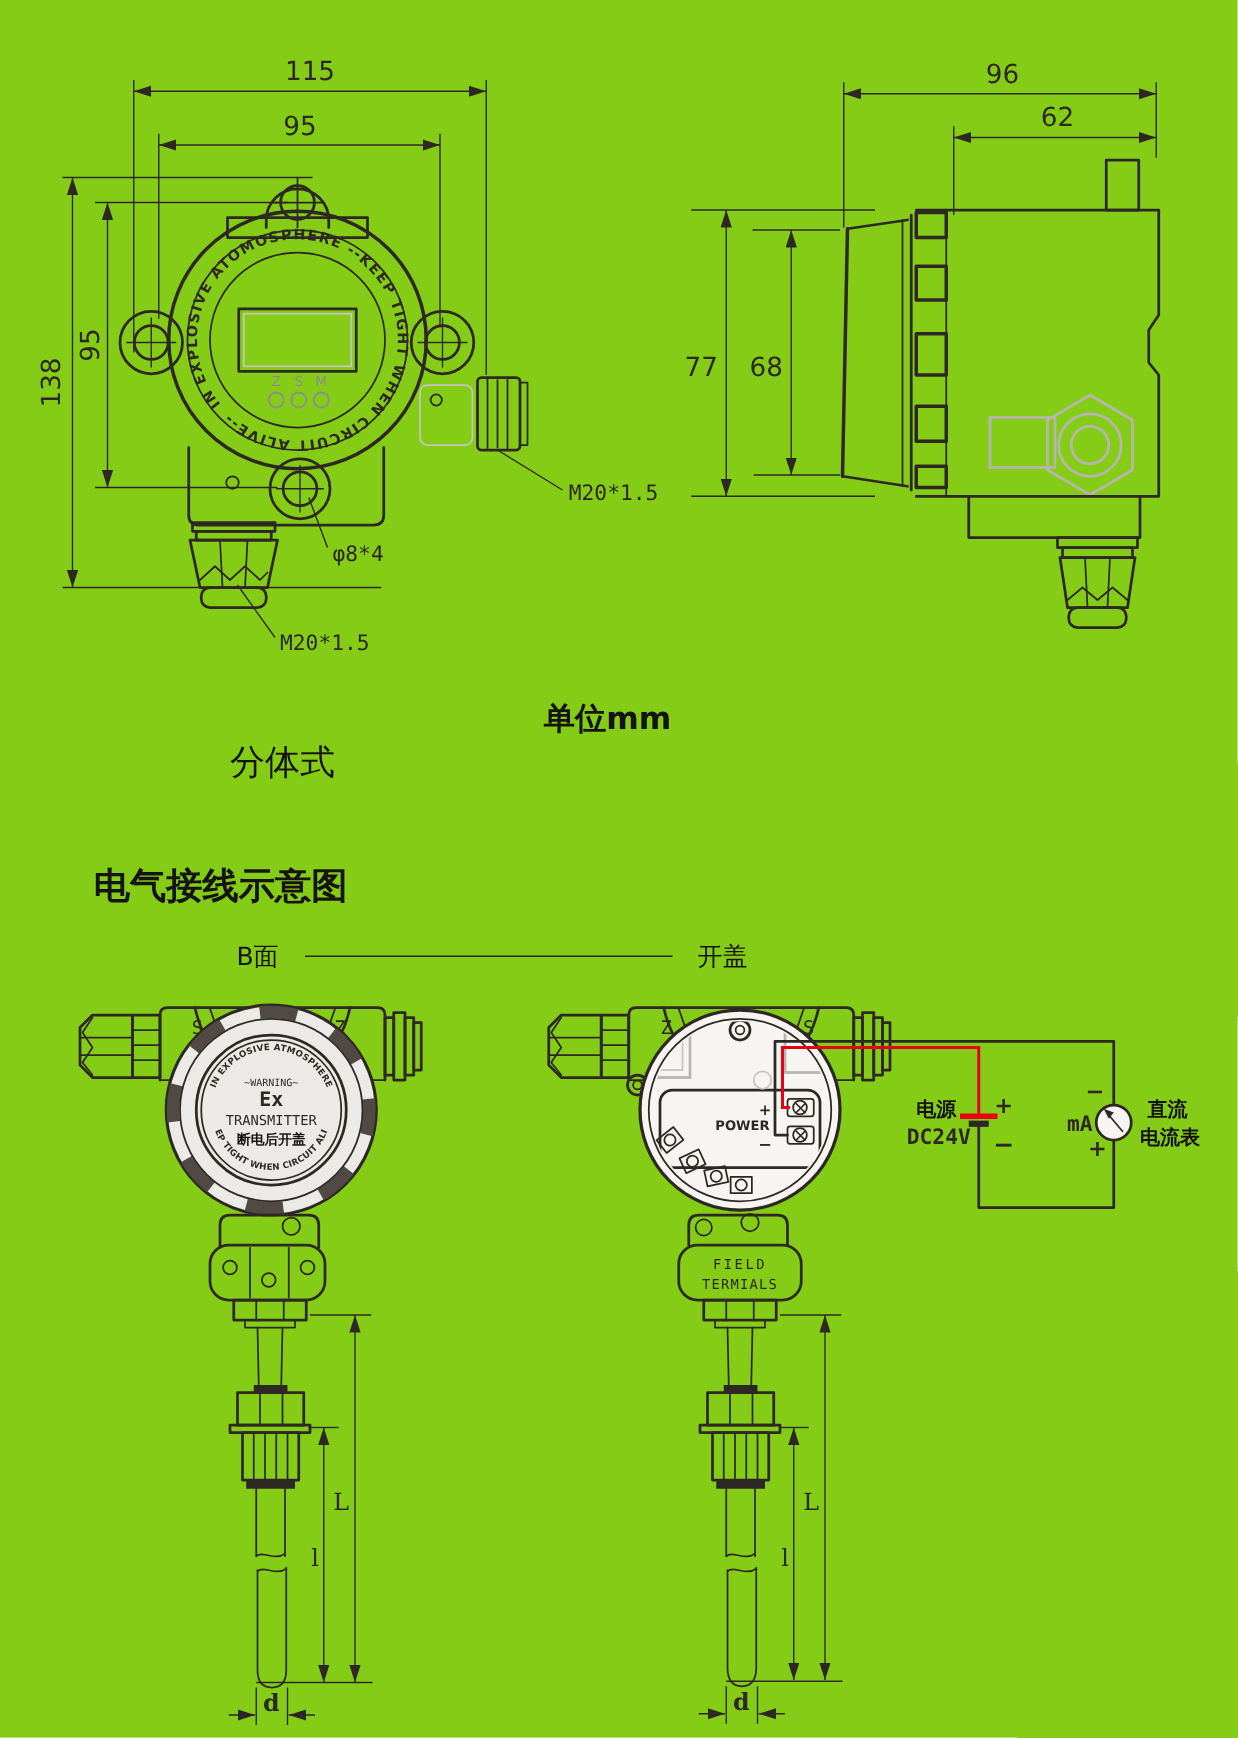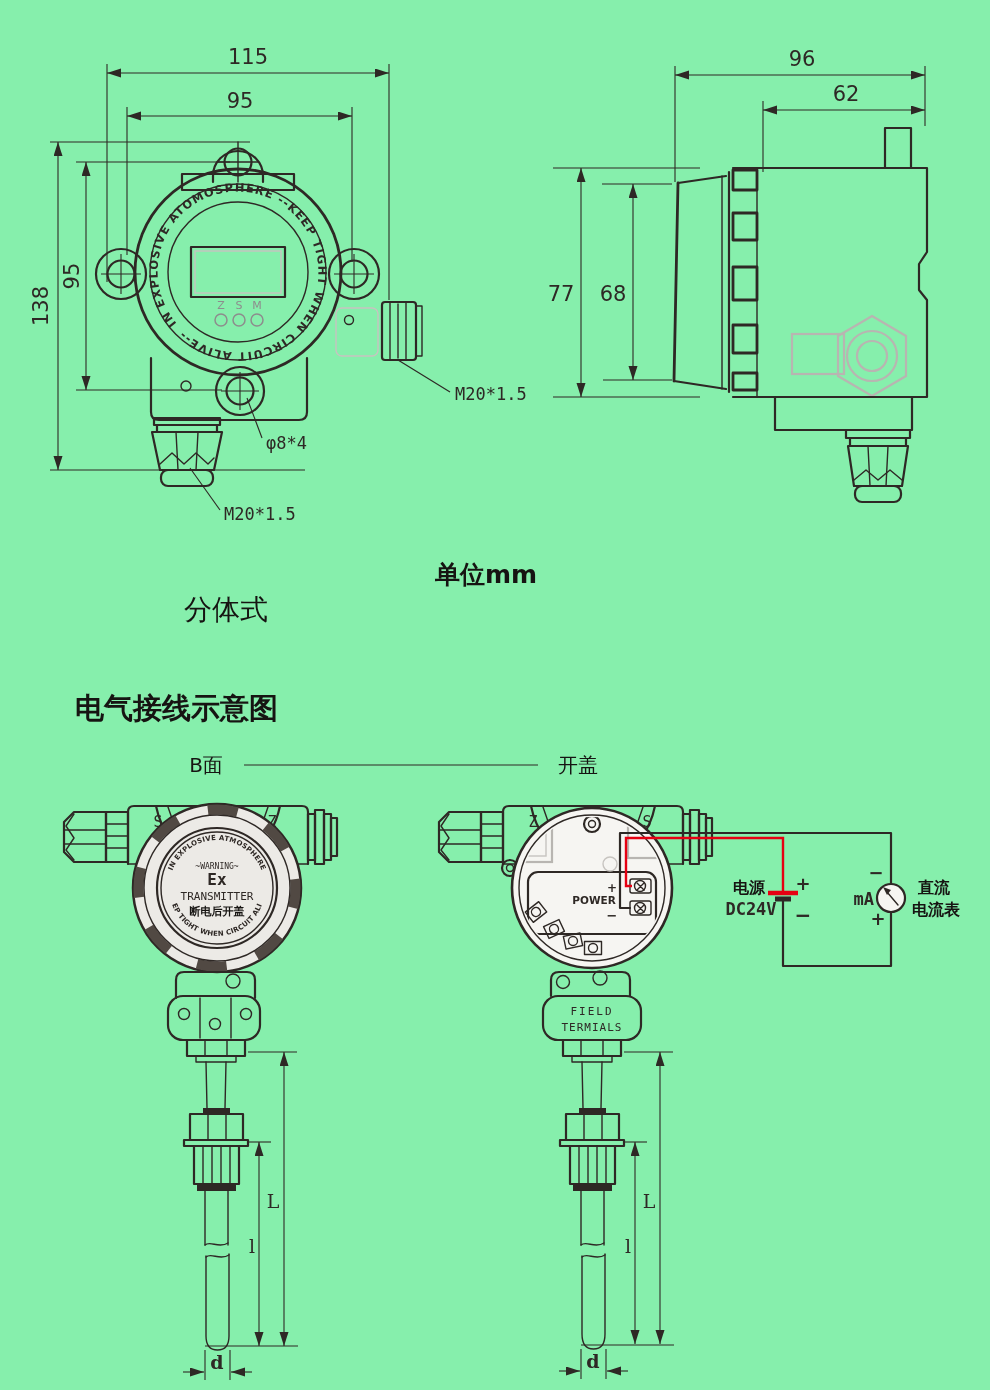--- a/index.html
+++ b/index.html
@@ -1,16 +1,16 @@
 <!DOCTYPE html>
 <html><head>
 <meta charset="utf-8">
 <style>
   html,body{margin:0;padding:0;background:#e9e8e4;}
-  .canvas{position:relative;width:990px;height:1390px;background:#86efac;overflow:hidden;
+  .canvas{position:relative;width:990px;height:1390px;background:#84cc16;overflow:hidden;
           font-family:"DejaVu Sans",sans-serif;text-align:center;}
   svg{display:block}
   
   .ln  {stroke:#2e2825;fill:none;stroke-width:2.2;stroke-linecap:round;stroke-linejoin:round}
   .ln1 {stroke:#2e2825;fill:none;stroke-width:1.4;stroke-linecap:round;stroke-linejoin:round}
   .ln3 {stroke:#2e2825;fill:none;stroke-width:2.8;stroke-linecap:round;stroke-linejoin:round}
   .dim {stroke:#2e2825;fill:none;stroke-width:1.1}
   .gray{stroke:#b8b5b1;fill:none;stroke-width:2.2}
   .gry1{stroke:#c7c4c0;fill:none;stroke-width:1.4}
   .dk  {fill:#2e2825;stroke:none}

